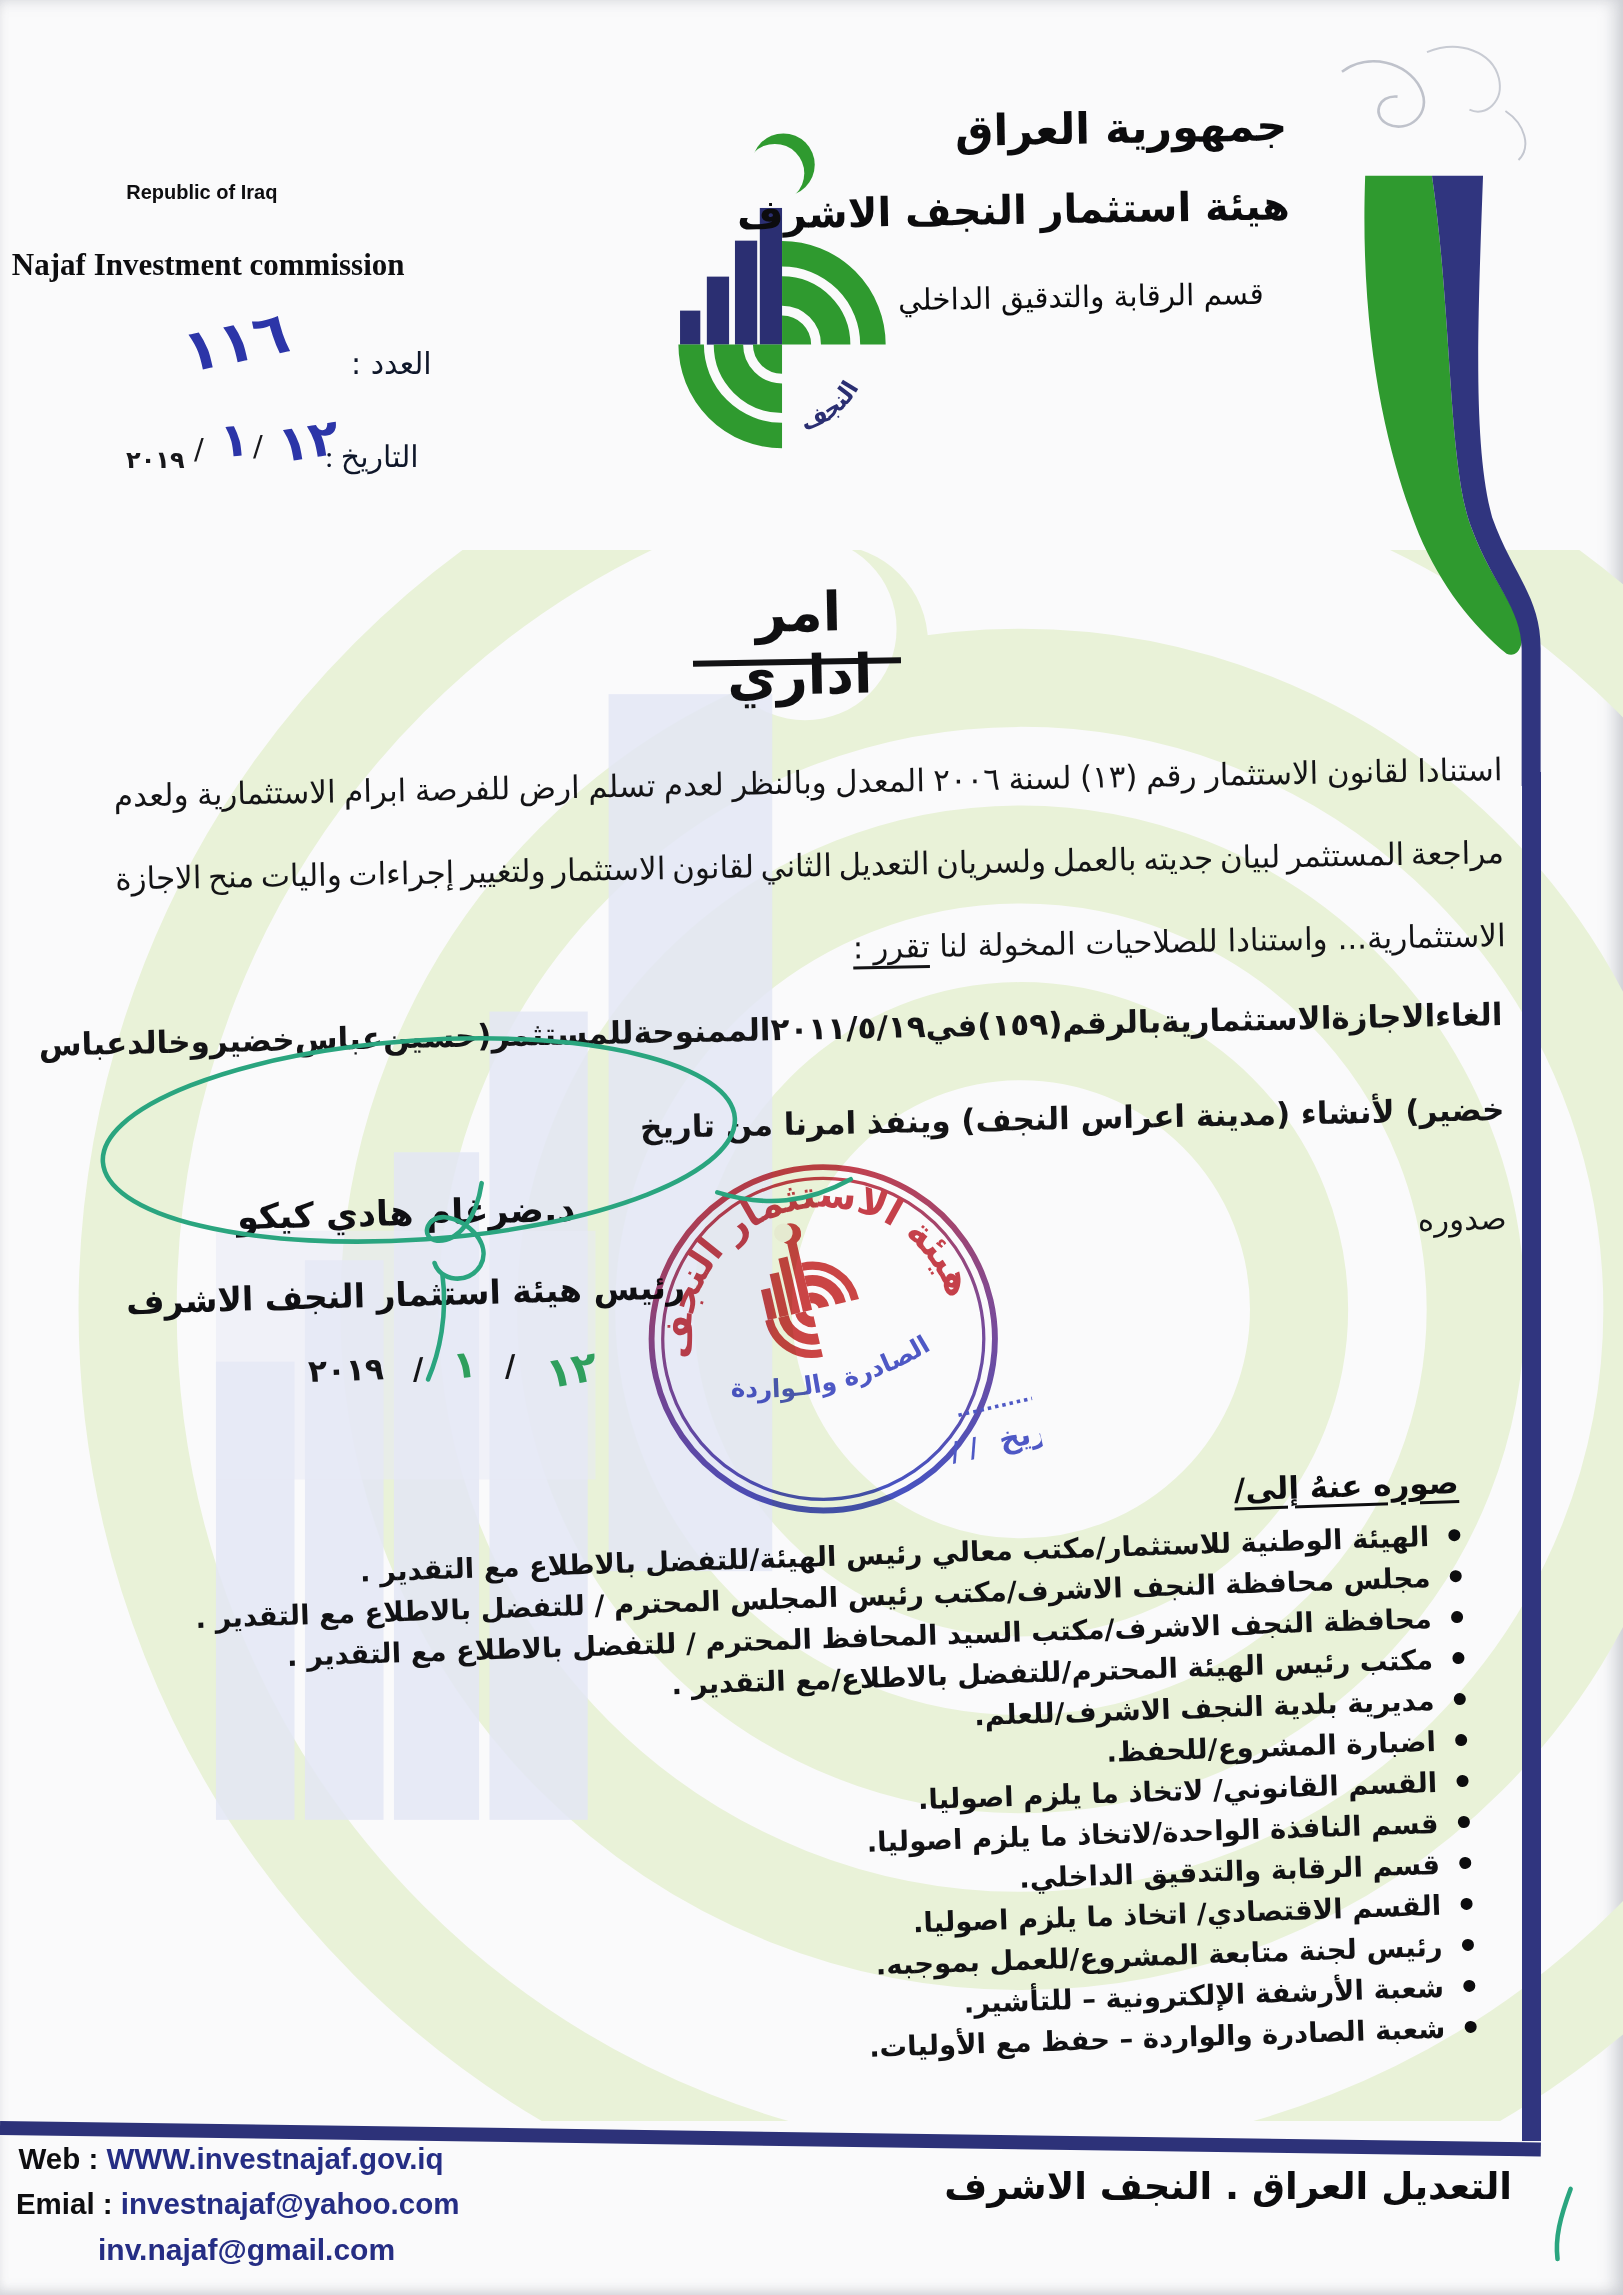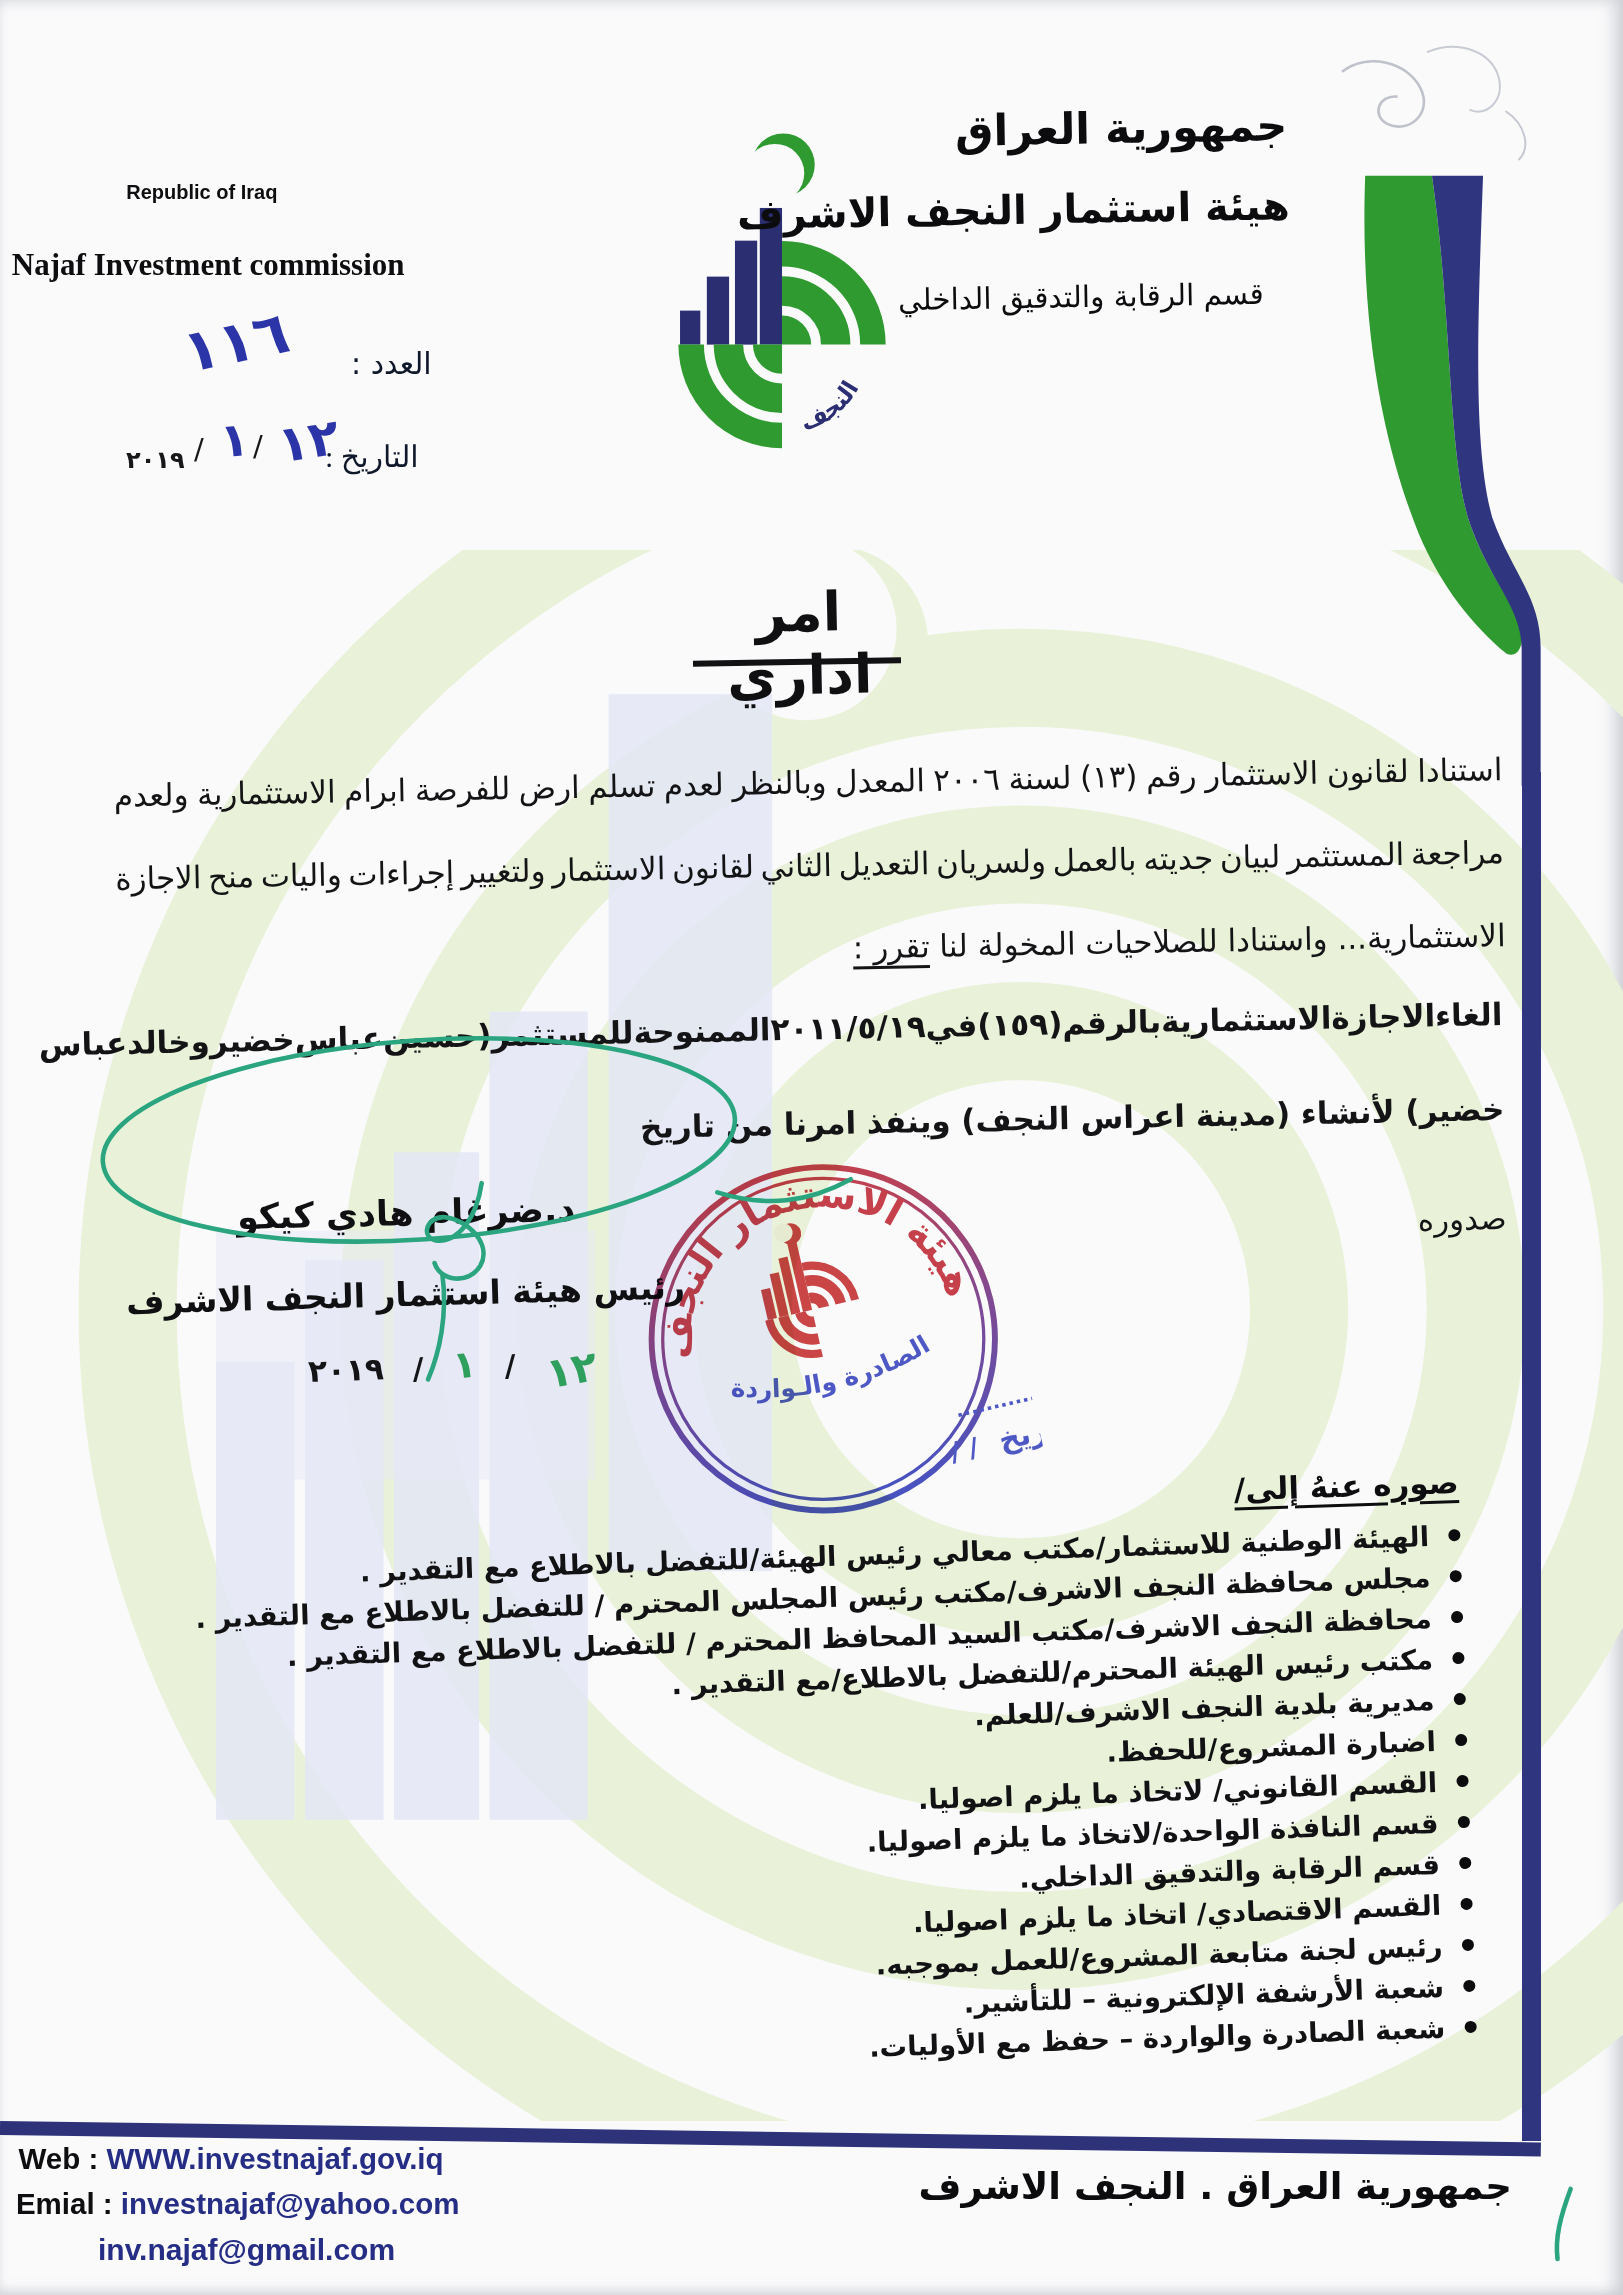--- a/index.html
+++ b/index.html
@@ -333,21 +333,21 @@
     <span class="f-label">Web :</span>
     <span class="f-value">WWW.investnajaf.gov.iq</span>
   </div>
   <div class="abs foot-row fe">
     <span class="f-label">Emial :</span>
     <span class="f-value">investnajaf@yahoo.com</span>
   </div>
   <div class="abs foot-row fg">
     <span class="f-value">inv.najaf@gmail.com</span>
   </div>
-  <div class="abs foot-ar">جمهورية العراق . النجف الاشرف</div>
+  <div class="abs foot-ar">التعديل العراق . النجف الاشرف</div>
 
   <svg class="abs pen" style="left:0;top:0;" width="1623" height="2295" viewBox="0 0 2480 3507">
     <g fill="none" stroke="#2aa57f" stroke-width="7" stroke-linecap="round">
       <ellipse cx="640" cy="1742" rx="484" ry="152" transform="rotate(-4 640 1742)"></ellipse>
       <path d="M 1096,1822 C 1170,1845 1235,1838 1300,1802"></path>
       <path d="M 736,1808 C 728,1862 700,1898 668,1896 C 642,1893 650,1858 680,1860 C 716,1864 752,1902 734,1934 C 716,1964 672,1958 664,1930"></path>
       <path d="M 676,1948 C 684,2008 672,2066 654,2108"></path>
       <path d="M 2400,3345 C 2384,3388 2376,3420 2380,3452"></path>
     </g>
   </svg>

